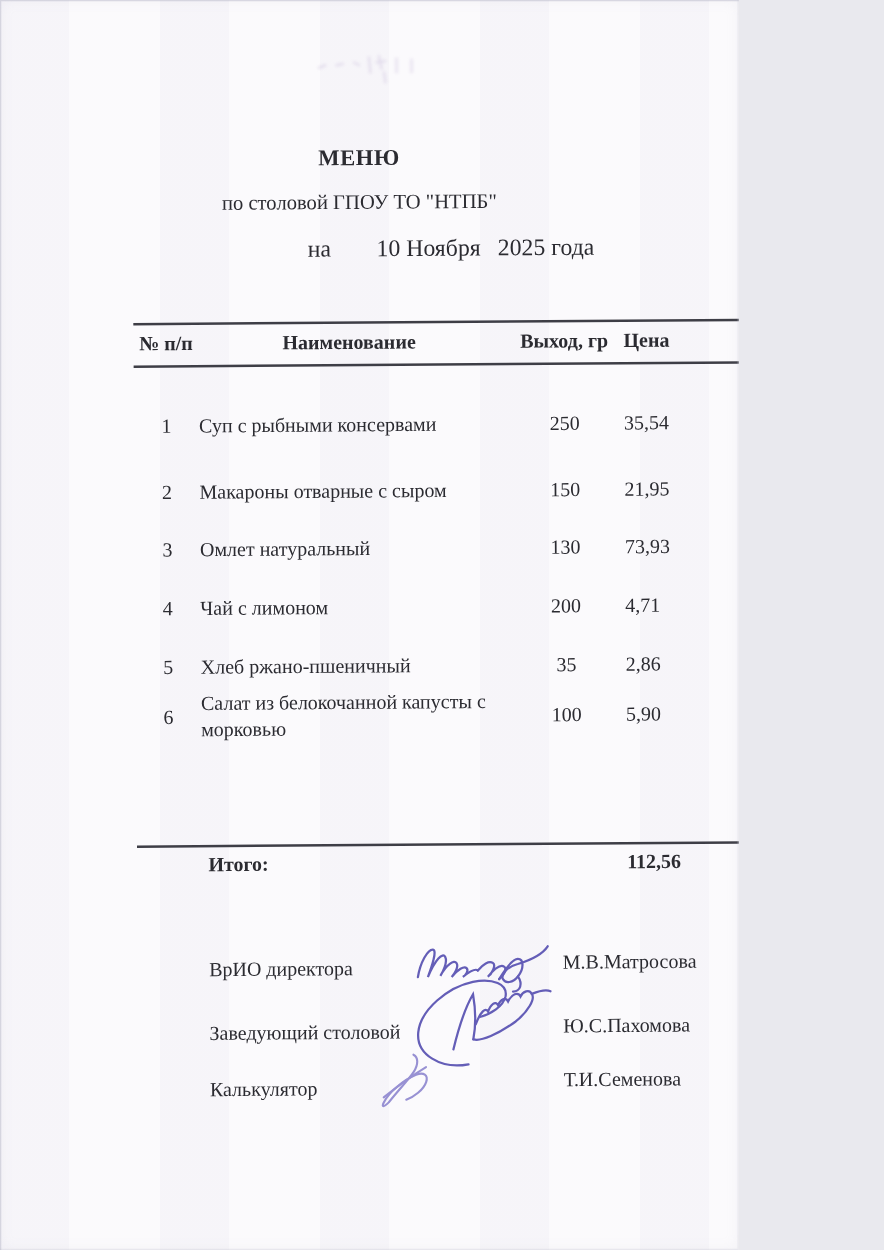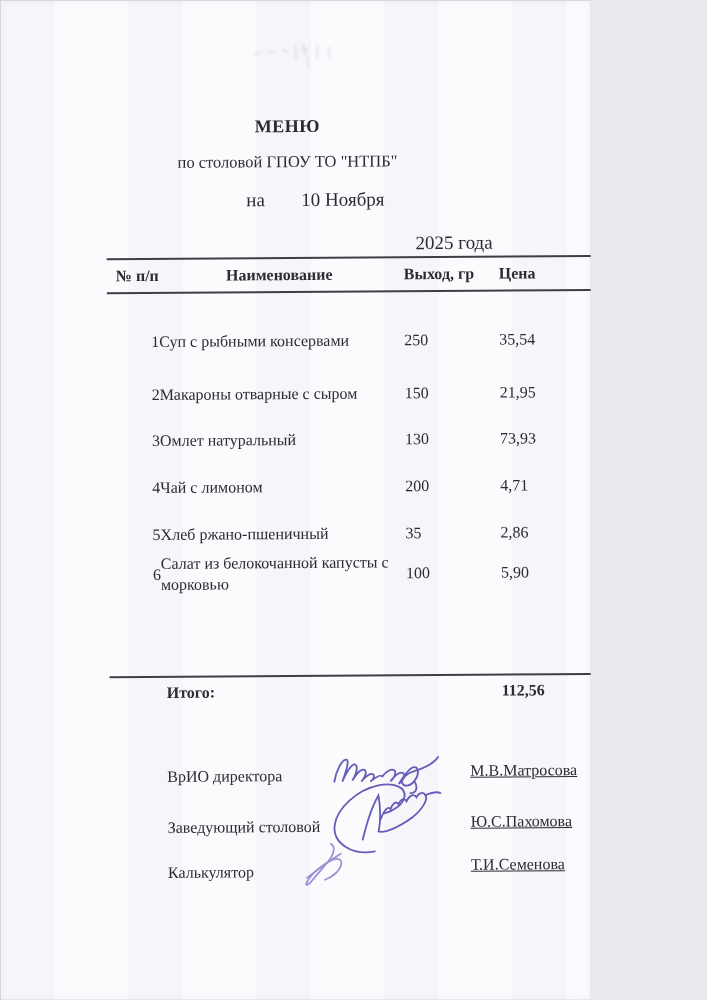--- a/index.html
+++ b/index.html
@@ -35,41 +35,41 @@
     position:absolute;top:116px;left:0;right:12px;
     text-align:center;font-weight:bold;font-size:18px;letter-spacing:0.5px;
   }
   .doc-subtitle{
     position:absolute;top:151px;left:0;right:12px;
     text-align:center;font-size:16.5px;
   }
   .date-line span{position:absolute;top:189px;font-size:19px;}
   .date-prefix{left:248px;}
   .date-value{left:303px;text-align:right;}
-  .date-year{left:417px;margin-top:44px;}
+  .date-year{left:400px;}
   
   .rule{position:absolute;left:108px;width:490px;height:2px;background:#3e3e46;}
   .rule-top{top:257px;}
   .rule-header{top:291px;}
   .rule-total{top:675px;}
   .menu-header,.menu-row,.total-row{
     position:absolute;left:108px;width:490px;
     display:flex;align-items:center;
   }
   .menu-header{top:264px;font-weight:bold;}
-  .col-num{width:52px;text-align:right;flex:none;}
+  .col-num{width:52px;text-align:center;flex:none;}
   .col-name{width:245px;flex:none;padding-right:4px;box-sizing:border-box;}
-  .col-weight{width:95px;text-align:left;flex:none;}
+  .col-weight{width:95px;text-align:center;flex:none;}
   .col-price{width:94px;flex:none;}
   .menu-header .col-name{text-align:center;}
   .total-row{top:681px;font-weight:bold;}
   .total-row .col-name{padding-left:5px;box-sizing:border-box;}
   
   .sig-row .sig-role{position:absolute;left:165px;}
-  .sig-row .sig-name{position:absolute;left:468px;text-decoration:underline;}
+  .sig-row .sig-name{position:absolute;left:448px;}
   .sig-ink{position:absolute;pointer-events:none;}
   
   .smudge{
     position:absolute;left:252px;top:38px;opacity:0.5;
     filter:blur(1.2px);pointer-events:none;
   }
 </style>
 </head>
 <body>
 

